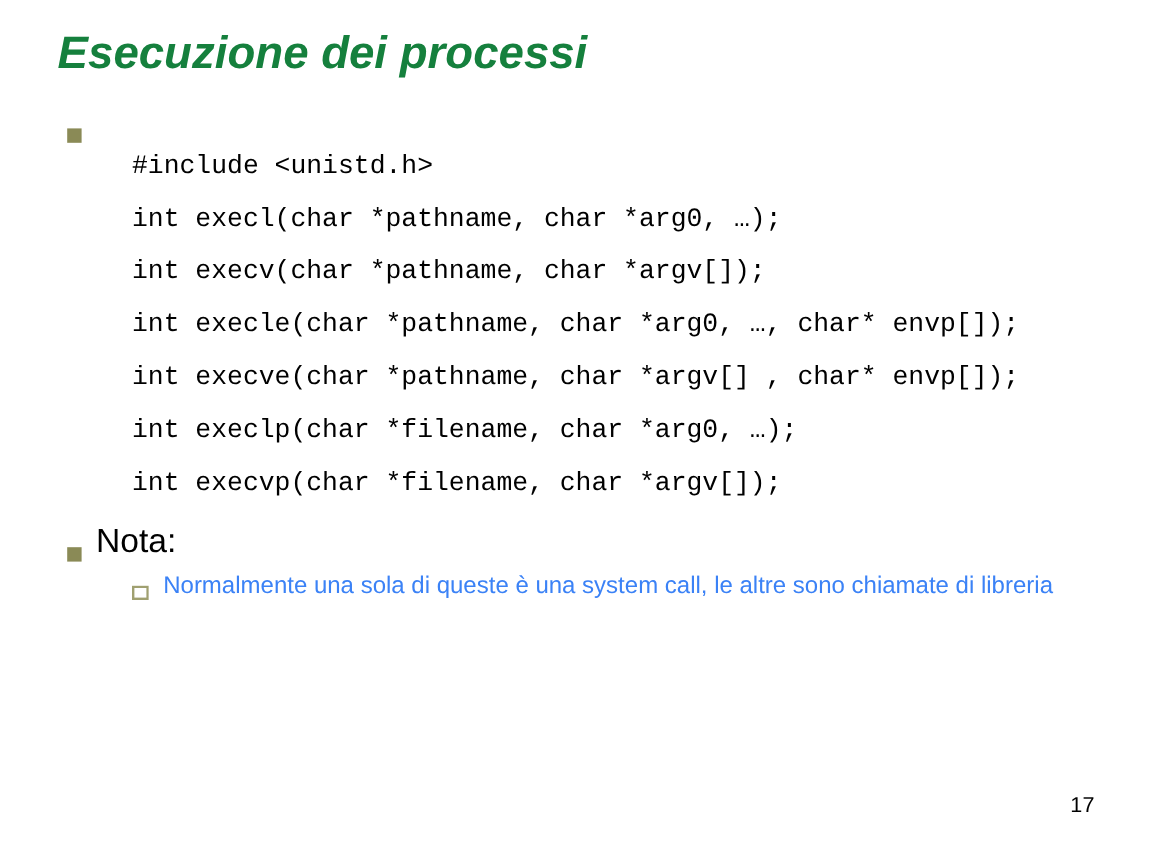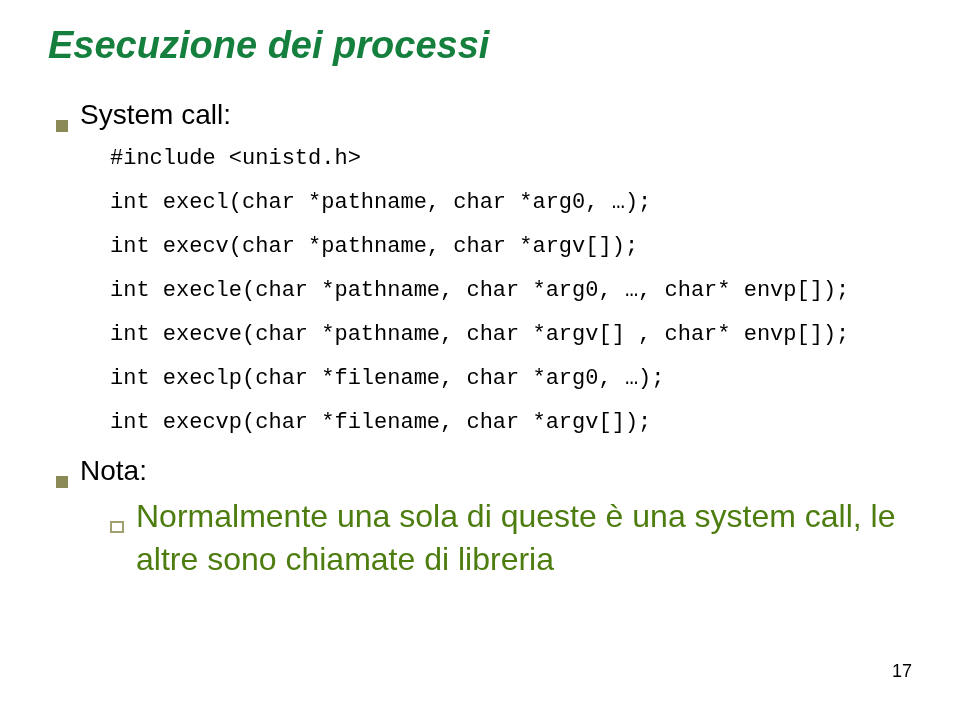--- a/index.html
+++ b/index.html
@@ -65,42 +65,41 @@
       height: 12px;
       flex-shrink: 0;
       margin-right: 12px;
       position: relative;
       top: 6px;
     }
     .sub-bullet svg {
       display: block;
     }
     .sub-text {
-      font-size: 32px;
-      color: #4d7c0f;
+      font-size: 20px;
+      color: #3b82f6;
       line-height: 1.35;
     }
     .page-number {
       position: absolute;
       bottom: 20px;
       right: 48px;
       font-size: 18px;
       color: #000000;
     }
   </style>
 </head>
 <body>
 
 <h1 class="title">Esecuzione dei processi</h1>
 
 <div class="content">
 
   <div class="bullet-line">
     <div class="bullet"></div>
-    <div class="heading-text">System call:</div>
   </div>
 
   <div class="code-block"><span>#include &lt;unistd.h&gt;</span>
 <span>int execl(char *pathname, char *arg0, …);</span>
 <span>int execv(char *pathname, char *argv[]);</span>
 <span>int execle(char *pathname, char *arg0, …, char* envp[]);</span>
 <span>int execve(char *pathname, char *argv[] , char* envp[]);</span>
 <span>int execlp(char *filename, char *arg0, …);</span>
 <span>int execvp(char *filename, char *argv[]);</span></div>
 

